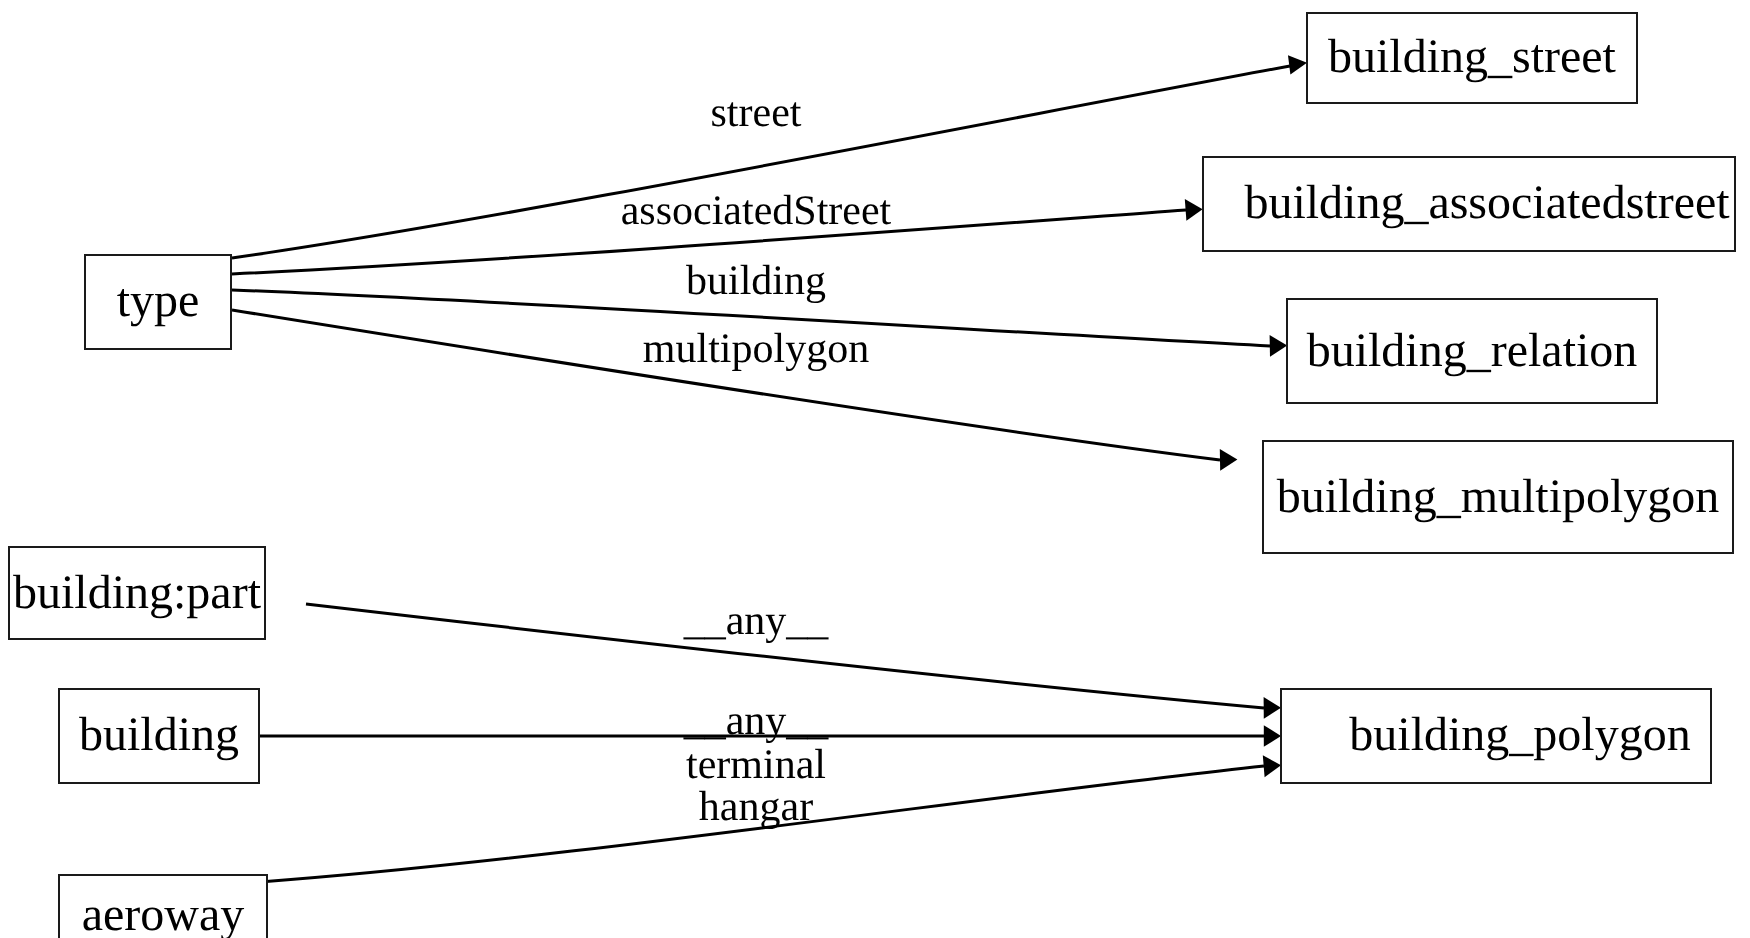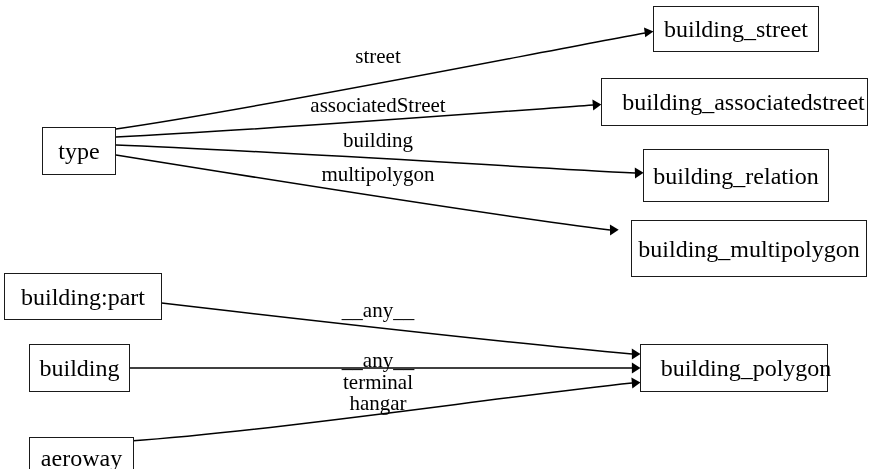--- a/index.html
+++ b/index.html
@@ -114,33 +114,33 @@
   </div>
 
   <div class="graph-node" style="left:643px; top:149px; width:186px; height:53px;">
     <span>building_relation</span>
   </div>
 
   <div class="graph-node" style="left:618px; top:220px; width:236px; height:57px;margin-left:13px;">
     <span>building_multipolygon</span>
   </div>
 
-  <div class="graph-node" style="left:4px; top:273px; width:158px; height:47px;">
+  <div class="graph-node" style="left:4px; top:273px; width:129px; height:47px;">
     <span>building:part</span>
   </div>
 
   <div class="graph-node" style="left:29px; top:344px; width:101px; height:48px;">
     <span>building</span>
   </div>
 
   <div class="graph-node" style="left:29px; top:437px; width:105px; height:42px;font-family:Liberation Serif, serif;">
     <span>aeroway</span>
   </div>
 
-  <div class="graph-node" style="left:640px; top:344px; width:188px; height:48px;padding-left:24px;">
+  <div class="graph-node" style="left:640px; top:344px; width:216px; height:48px;padding-left:24px;">
     <span>building_polygon</span>
   </div>
 
   <div class="edge-label" style="left:378px; top:46px;">street</div>
 
   <div class="edge-label" style="left:378px; top:95px;">associatedStreet</div>
 
   <div class="edge-label" style="left:378px; top:130px;">building</div>
 
   <div class="edge-label" style="left:378px; top:164px;">multipolygon</div>

